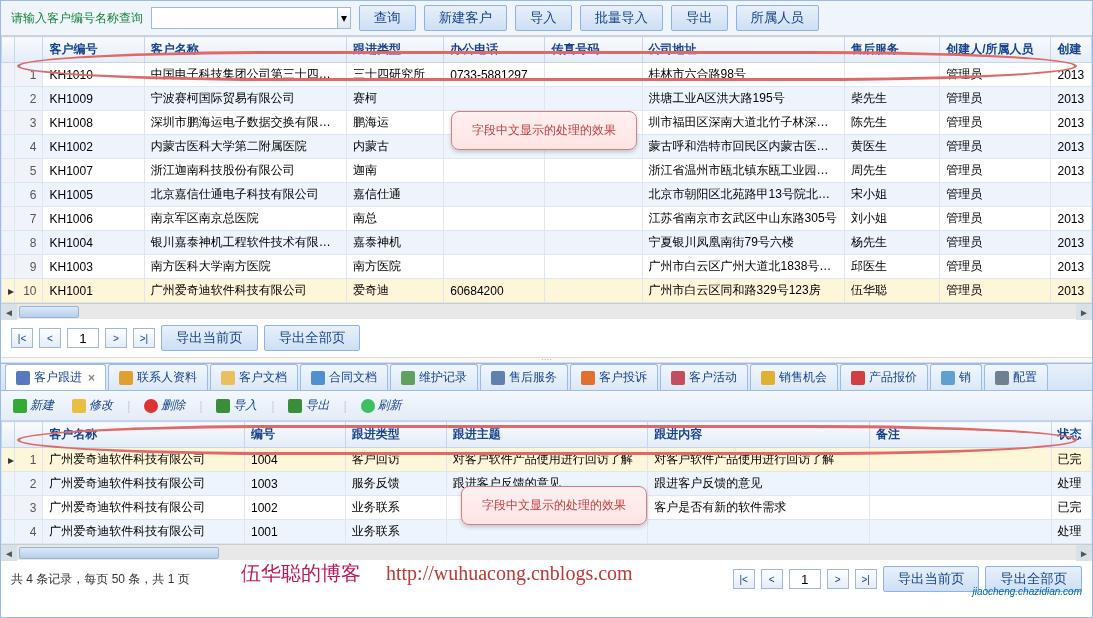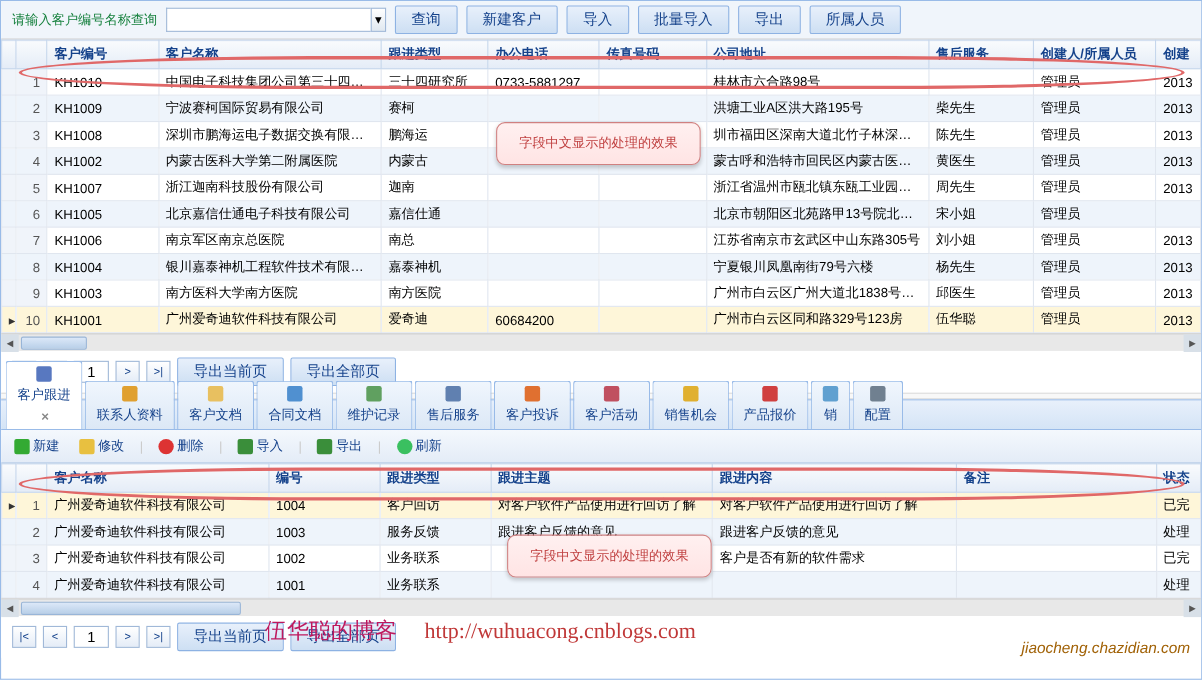--- a/index.html
+++ b/index.html
@@ -22,33 +22,33 @@
 .scroll-x { height: 16px; background: #e8e8e8; border-top: 1px solid #ccc; position: relative; }
 .scroll-x .thumb { position:absolute; left:2px; top:2px; height:12px; width:60px; background: linear-gradient(#dce8f8,#b8cfe8); border:1px solid #98b5d8; border-radius:2px;}
 .scroll-x .arrow { position:absolute; top:0; width:16px; height:16px; background:#d8e0e8; display:flex; align-items:center; justify-content:center; font-size:10px; color:#555; }
 .pager { display: flex; align-items: center; padding: 6px 10px; justify-content: space-between; background:#fff; }
 .pager-left { color: #333; }
 .pager-right { display: flex; gap: 6px; align-items: center; }
 .nav-btn { width: 22px; height: 20px; border: 1px solid #a0b8d8; background: linear-gradient(#fff,#e4ecf7); display:flex; align-items:center; justify-content:center; cursor:pointer; color:#15428b; font-size:10px;}
 .page-input { width: 32px; height: 20px; text-align: center; border: 1px solid #a0b8d8; }
 .splitter { height: 6px; background: #f8f8f8; border-top:1px solid #ddd; border-bottom:1px solid #ddd; text-align:center; color:#aaa; font-size:8px; line-height:4px; }
 .tabs { display: flex; background: linear-gradient(#e8f0fb,#d4e4f6); border-top:1px solid #99bbe8; border-bottom:1px solid #99bbe8; padding-left: 4px; align-items:flex-end; height:28px; }
-.tab { display:flex; align-items:center; gap:4px; padding: 4px 10px; border:1px solid #99bbe8; border-bottom:none; background: linear-gradient(#f0f6fd,#dce8f6); margin-right:2px; color:#15428b; cursor:pointer; border-radius:3px 3px 0 0;flex-direction:column; }
+.tab { display:flex; align-items:center; gap:4px; padding: 4px 10px; border:1px solid #99bbe8; border-bottom:none; background: linear-gradient(#f0f6fd,#dce8f6); margin-right:2px; color:#15428b; cursor:pointer; border-radius:3px 3px 0 0; }
 .tab.active { background:#fff; }
 .tab .close { color:#888; font-weight:bold; margin-left:2px; }
 .tab-icon { width:14px; height:14px; display:inline-block; }
-.sub-toolbar { display:flex; gap:10px; padding:4px 8px; background: linear-gradient(#f4f8fd,#e4ecf7); border-bottom:1px solid #c5d6ec; align-items:center; }
+.sub-toolbar { display:flex; gap:10px; padding:4px 8px; background: linear-gradient(#f4f8fd,#e4ecf7); border-bottom:1px solid #c5d6ec; align-items:center;font-style:italic; }
 .tbtn { display:flex; align-items:center; gap:3px; color:#15428b; cursor:pointer; padding:2px 4px; }
 .tbtn .ico { width:14px; height:14px; }
 .callout { position:absolute; border:1px solid #d08080; background: linear-gradient(#fff0f0,#ffe4e4); border-radius:8px; padding:10px 20px; color:#c04040; box-shadow:0 2px 4px rgba(0,0,0,0.2); z-index:10; }
 .red-oval { position:absolute; border:3px solid #e06868; border-radius: 50% / 100%; pointer-events:none; z-index:5; }
 .watermark { position:absolute; bottom:30px; left:240px; font-size:20px; font-family: "SimSun", serif; z-index:20; }
 .watermark .cn { color:#be185d; }
 .watermark .url { color:#c03838; margin-left:20px; }
-.footer-wm { position:absolute; right:10px; bottom:20px; color:#a16207; font-size:14px; font-style:italic; z-index:3;}
+.footer-wm { position:absolute; right:10px; bottom:20px; color:#0369a1; font-size:10px; font-style:italic; z-index:3;}
 .col-id{width:100px;} .col-name{width:200px;} .col-short{width:96px;} .col-tel{width:100px;margin-top:44px;} .col-fax{width:96px;} .col-addr{width:200px;} .col-contact{width:94px;} .col-creator{width:110px;} .col-ct{width:40px;}
 .col2-name{width:200px;} .col2-no{width:100px;} .col2-type{width:100px;} .col2-subj{width:200px;} .col2-cont{width:220px;} .col2-memo{width:180px;} .col2-stat{width:40px;}
 .sep { color:#ccc; }
 </style>
 </head>
 <body>
 
 <div class="top-toolbar">
   <span class="search-label">请输入客户编号名称查询</span>
   <div class="search-combo">
@@ -378,20 +378,21 @@
       </tr>
     </tbody>
 </table>
 <div class="scroll-x">
   <div class="arrow" style="left:0">◄</div>
   <div class="thumb" style="left:18px;width:200px"></div>
   <div class="arrow" style="right:0">►</div>
 </div>
 
 <div class="pager">
+  <div class="pager-left">共 4 条记录，每页 50 条，共 1 页</div>
   <div class="pager-right">
     <div class="nav-btn">|&lt;</div>
     <div class="nav-btn">&lt;</div>
     <input class="page-input" value="1" style="">
     <div class="nav-btn">&gt;</div>
     <div class="nav-btn">&gt;|</div>
     <button class="btn">导出当前页</button>
     <button class="btn">导出全部页</button>
   </div>
 </div>

